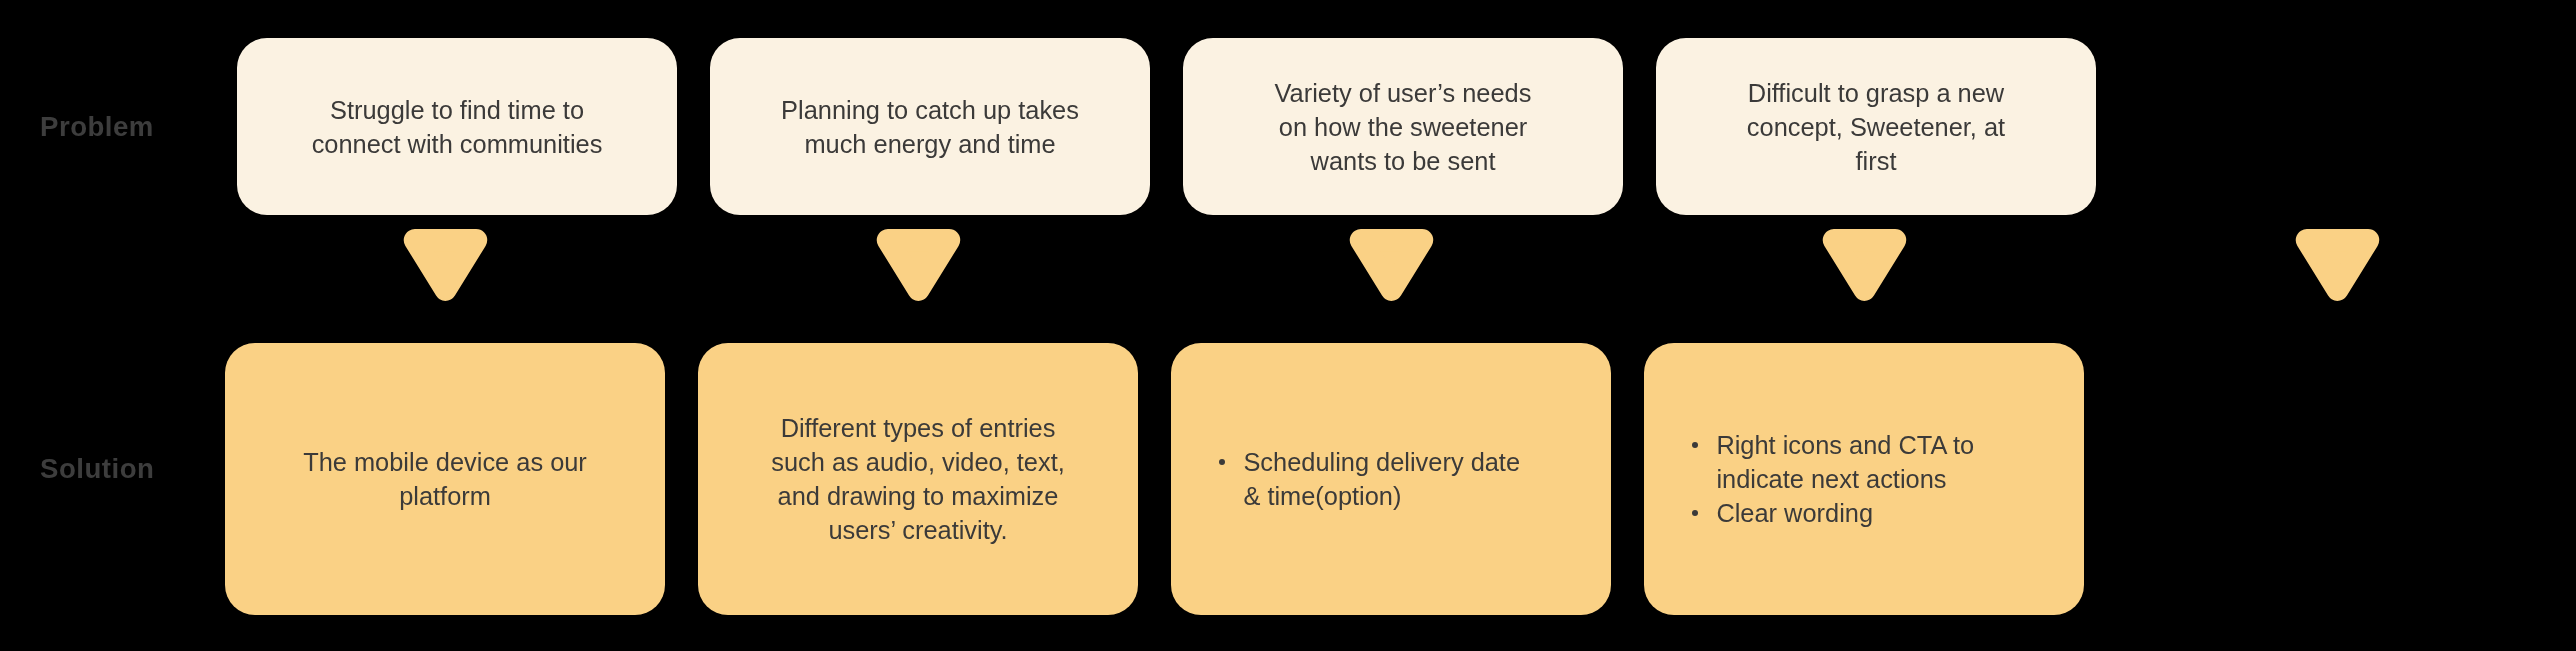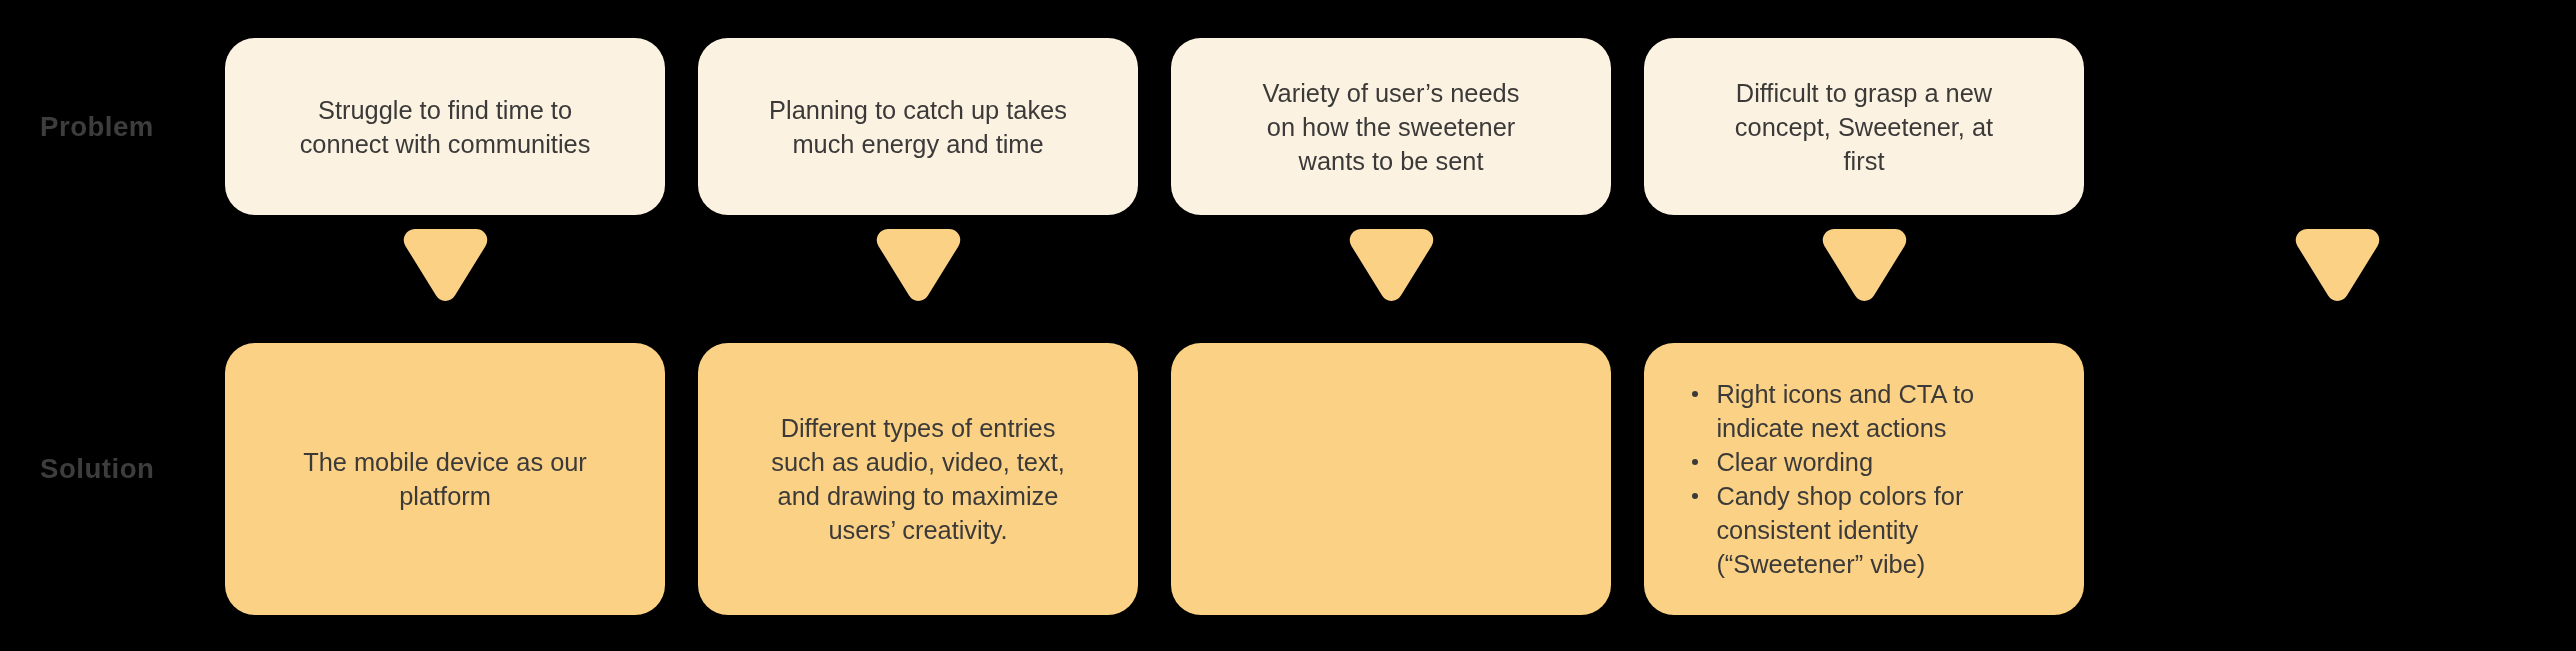--- a/index.html
+++ b/index.html
@@ -12,21 +12,21 @@
   }
   .side-label{
     position:absolute;left:40px;width:180px;
     font-size:27.6px;font-weight:bold;letter-spacing:0.5px;
     color:var(--label-text,#3D3D3D);
     display:flex;align-items:center;
   }
   .side-label.problem{top:38px;height:177px;}
   .side-label.solution{top:333px;height:272px;}
   .row{position:absolute;left:225px;display:flex;gap:33px;}
-  .row.problems{top:38px;}
+  .row.problems{top:38px;margin-left:12px;}
   .row.arrows{top:215px;height:128px;}
   .row.solutions{top:343px;}
   .cell{flex:0 0 440px;width:440px;}
   .card{
     border-radius:30px;box-sizing:border-box;
     display:flex;align-items:center;justify-content:center;
     color:var(--card-text,#3B3A39);
     font-size:25.4px;line-height:34px;
   }
   .problem-card{height:177px;background:var(--problem-card-bg,#FBF2E2);padding:0 37px;}
@@ -110,28 +110,27 @@
 platform</span>
     </div>
     <div class="cell card solution-card">
       <span class="card-text">Different types of entries
 such as audio, video, text,
 and drawing to maximize
 users’ creativity.</span>
     </div>
     <div class="cell card solution-card bullets">
       <ul class="bullet-list">
+          <li>Scheduling delivery date
+&amp; time(option)</li>
         </ul>
     </div>
     <div class="cell card solution-card bullets">
       <ul class="bullet-list">
           <li>Right icons and CTA to
 indicate next actions</li>
           <li>Clear wording</li>
-          <li>Candy shop colors for
-consistent identity
-(“Sweetener” vibe)</li>
         </ul>
     </div>
   </div>
 
 </div>
 
 
 </body></html>

